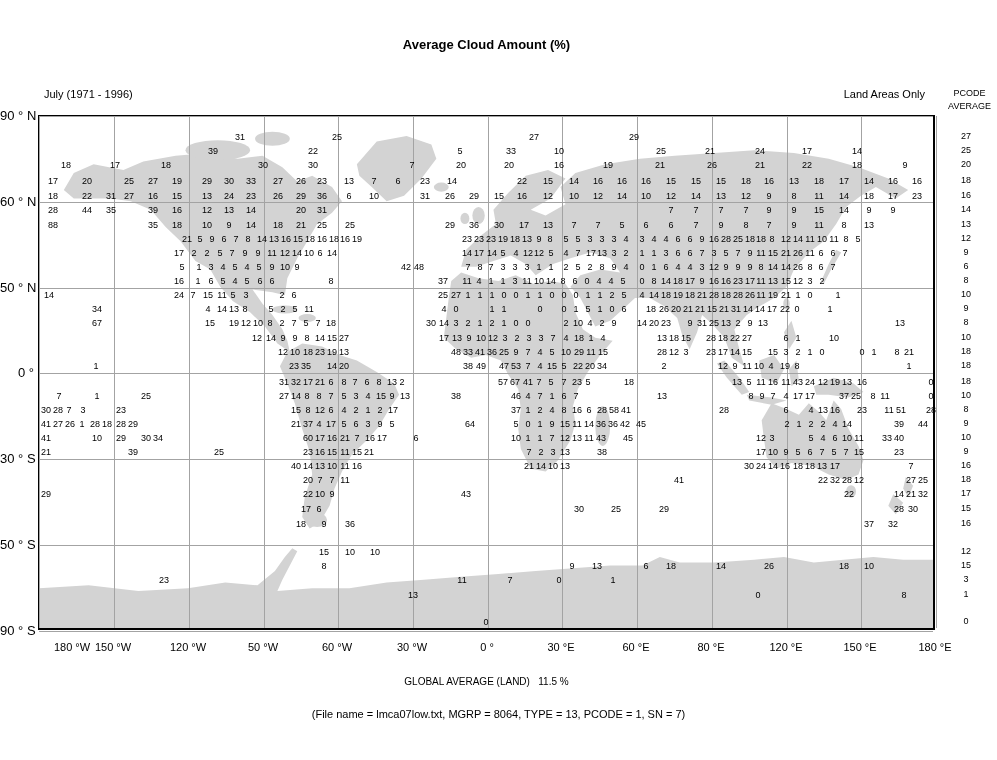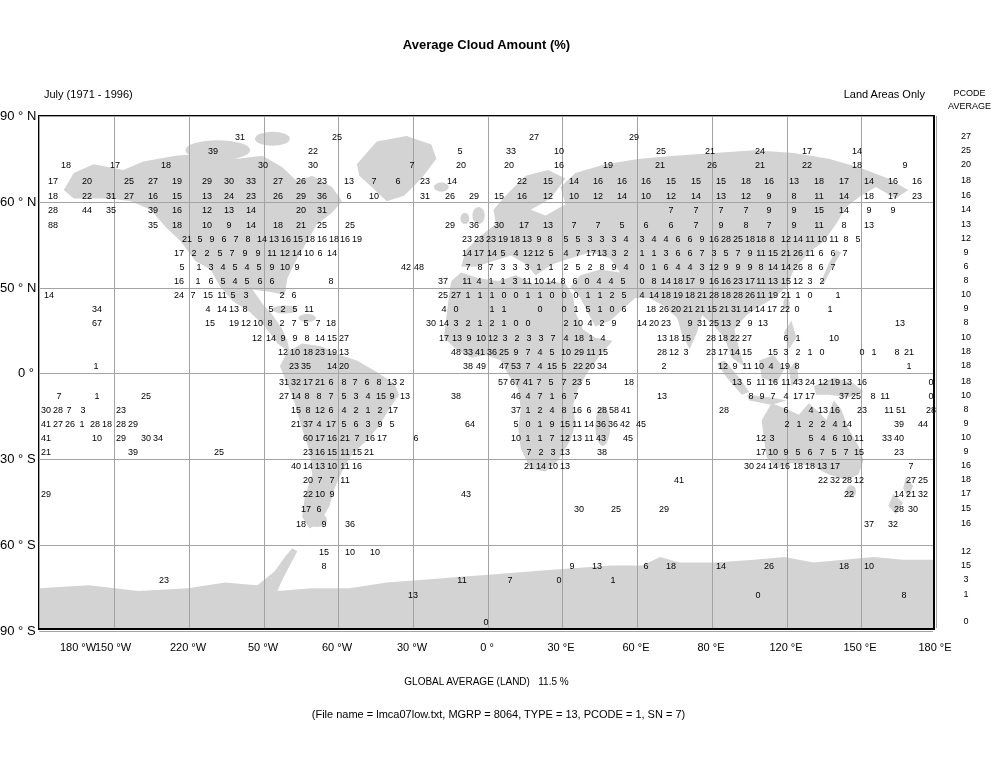--- a/index.html
+++ b/index.html
@@ -888,27 +888,27 @@
         <span class="num" style="left: 447px; top: 506px;">0</span>
       </div>
   </div>
 
   <div>
       <div class="lat-label" style="position: absolute; top: 115px;">90 ° N</div>
       <div class="lat-label" style="position: absolute; top: 201px;">60 ° N</div>
       <div class="lat-label" style="position: absolute; top: 287px;">50 ° N</div>
       <div class="lat-label" style="position: absolute; top: 372px;">0 °</div>
       <div class="lat-label" style="position: absolute; top: 458px;">30 ° S</div>
-      <div class="lat-label" style="position: absolute; top: 544px;">60 ° S</div>
+      <div class="lat-label" style="position: absolute; top: 544px;">50 ° S</div>
       <div class="lat-label" style="position: absolute; top: 630px;">90 ° S</div>
     </div>
   <div>
-      <div class="lon-label" style="left: 78px;">180 °W</div>
+      <div class="lon-label" style="left: 72px;">180 °W</div>
       <div class="lon-label" style="left: 113px;">150 °W</div>
-      <div class="lon-label" style="left: 188px;">220 °W</div>
+      <div class="lon-label" style="left: 188px;">120 °W</div>
       <div class="lon-label" style="left: 263px;">50 °W</div>
       <div class="lon-label" style="left: 337px;">60 °W</div>
       <div class="lon-label" style="left: 412px;">30 °W</div>
       <div class="lon-label" style="left: 487px;">0 °</div>
       <div class="lon-label" style="left: 561px;">30 °E</div>
       <div class="lon-label" style="left: 636px;">60 °E</div>
       <div class="lon-label" style="left: 711px;">80 °E</div>
       <div class="lon-label" style="left: 786px;">120 °E</div>
       <div class="lon-label" style="left: 860px;">150 °E</div>
       <div class="lon-label" style="left: 935px;">180 °E</div>

